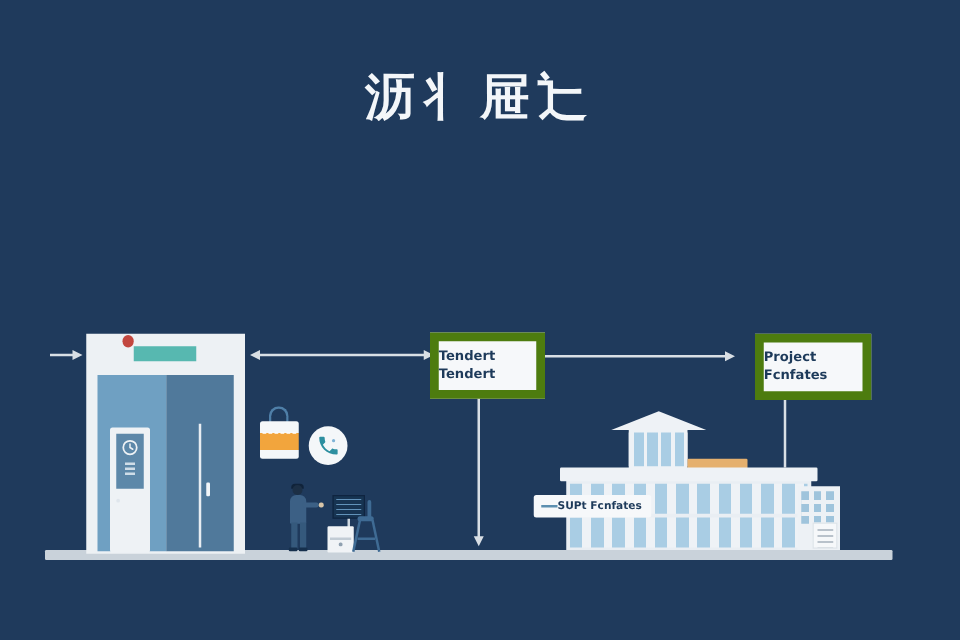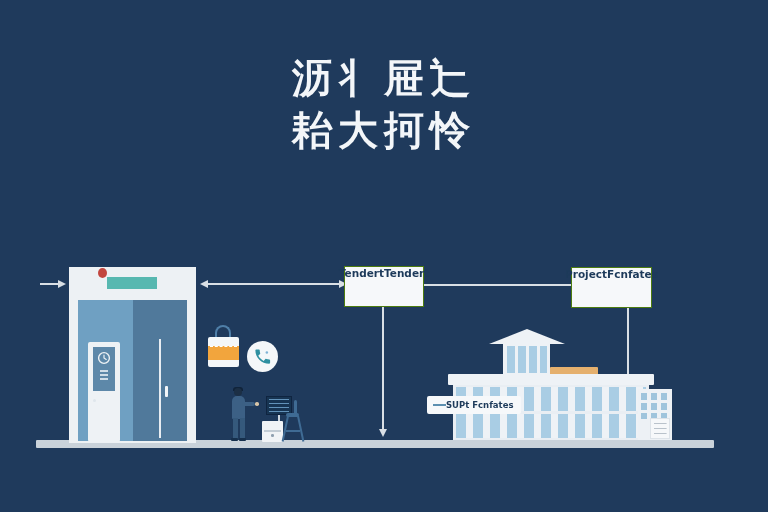--- a/index.html
+++ b/index.html
@@ -28,22 +28,22 @@
   #door-handle{left:96px;top:119px;width:2.5px;height:11px;background:#f2f5f8;border-radius:1px;}
 
   
   .hline{height:1.6px;background:#d9dfe5;}
   .vline{width:1.6px;background:#d9dfe5;}
   .ah-right{width:0;height:0;border-top:4.5px solid transparent;border-bottom:4.5px solid transparent;border-left:8px solid #d9dfe5;}
   .ah-left{width:0;height:0;border-top:4.5px solid transparent;border-bottom:4.5px solid transparent;border-right:8px solid #d9dfe5;}
   .ah-down{width:0;height:0;border-left:4.5px solid transparent;border-right:4.5px solid transparent;border-top:8px solid #d9dfe5;}
 
   
-  .flow-box{background:#f6f8fa;border:1px solid #4d7c0f;color:#1d3a5a;text-align:left;
-            font-size:10.5px;line-height:13.5px;font-weight:600;display:flex;flex-direction:row;
+  .flow-box{background:#f6f8fa;border:7px solid #4d7c0f;color:#1d3a5a;text-align:left;
+            font-size:10.5px;line-height:13.5px;font-weight:600;display:flex;flex-direction:column;
             justify-content:center;z-index:3;}
 
   
   #briefcase{left:208px;top:325px;width:31px;height:43px;}
   #briefcase .handle{left:7px;top:0;width:16px;height:14px;border:2.5px solid #4f7fa8;border-bottom:none;border-radius:9px 9px 0 0;box-sizing:border-box;}
   #briefcase .bag{left:0;top:12px;width:31px;height:30px;border-radius:2px;
      background:linear-gradient(180deg,#f4f7f9 0 9px,#f2a53d 9px 23px,#f4f7f9 23px);}
   #briefcase .dash{left:2px;top:21px;width:27px;border-top:1.5px dashed #ffffff;}
 
   
@@ -91,21 +91,20 @@
       background-image:repeating-linear-gradient(180deg,#b9c2cb 0 1.5px,transparent 1.5px 5px);
       background-size:70% 80%;background-repeat:no-repeat;background-position:3px 4px;}
 </style>
 </head>
 <body>
 
 <div id="stage">
 
   <div id="title" class="abs">
     <div>沥丬屉辷</div>
-    <div>耛大抲怜</div>
   </div>
 
   <div id="ground" class="abs"></div>
 
   <div id="door-frame" class="abs">
     <div id="door-header" class="abs"></div>
     <div id="door-indicator" class="abs"></div>
     <div id="panel-left" class="abs"></div>
     <div id="panel-right" class="abs"></div>
     <div id="inner-door" class="abs">
@@ -136,21 +135,21 @@
 
   <div class="abs vline" style="left:382px;top:305px;height:125px"></div>
   <div class="abs ah-down" style="left:378.5px;top:429px"></div>
 
   <div class="abs vline" style="left:627px;top:306px;height:68px"></div>
 
   <div class="abs flow-box" style="left:344px;top:266px;width:78px;height:39px">
     <span>Tendert</span>
     <span>Tendert</span>
   </div>
-  <div class="abs flow-box" style="left:571px;top:267px;width:79px;height:39px">
+  <div class="abs flow-box" style="left:604px;top:267px;width:79px;height:39px">
     <span>Project</span>
     <span>Fcnfates</span>
   </div>
 
   <div id="briefcase" class="abs">
     <div class="abs handle"></div>
     <div class="abs bag"></div>
     <div class="abs dash"></div>
   </div>
 

